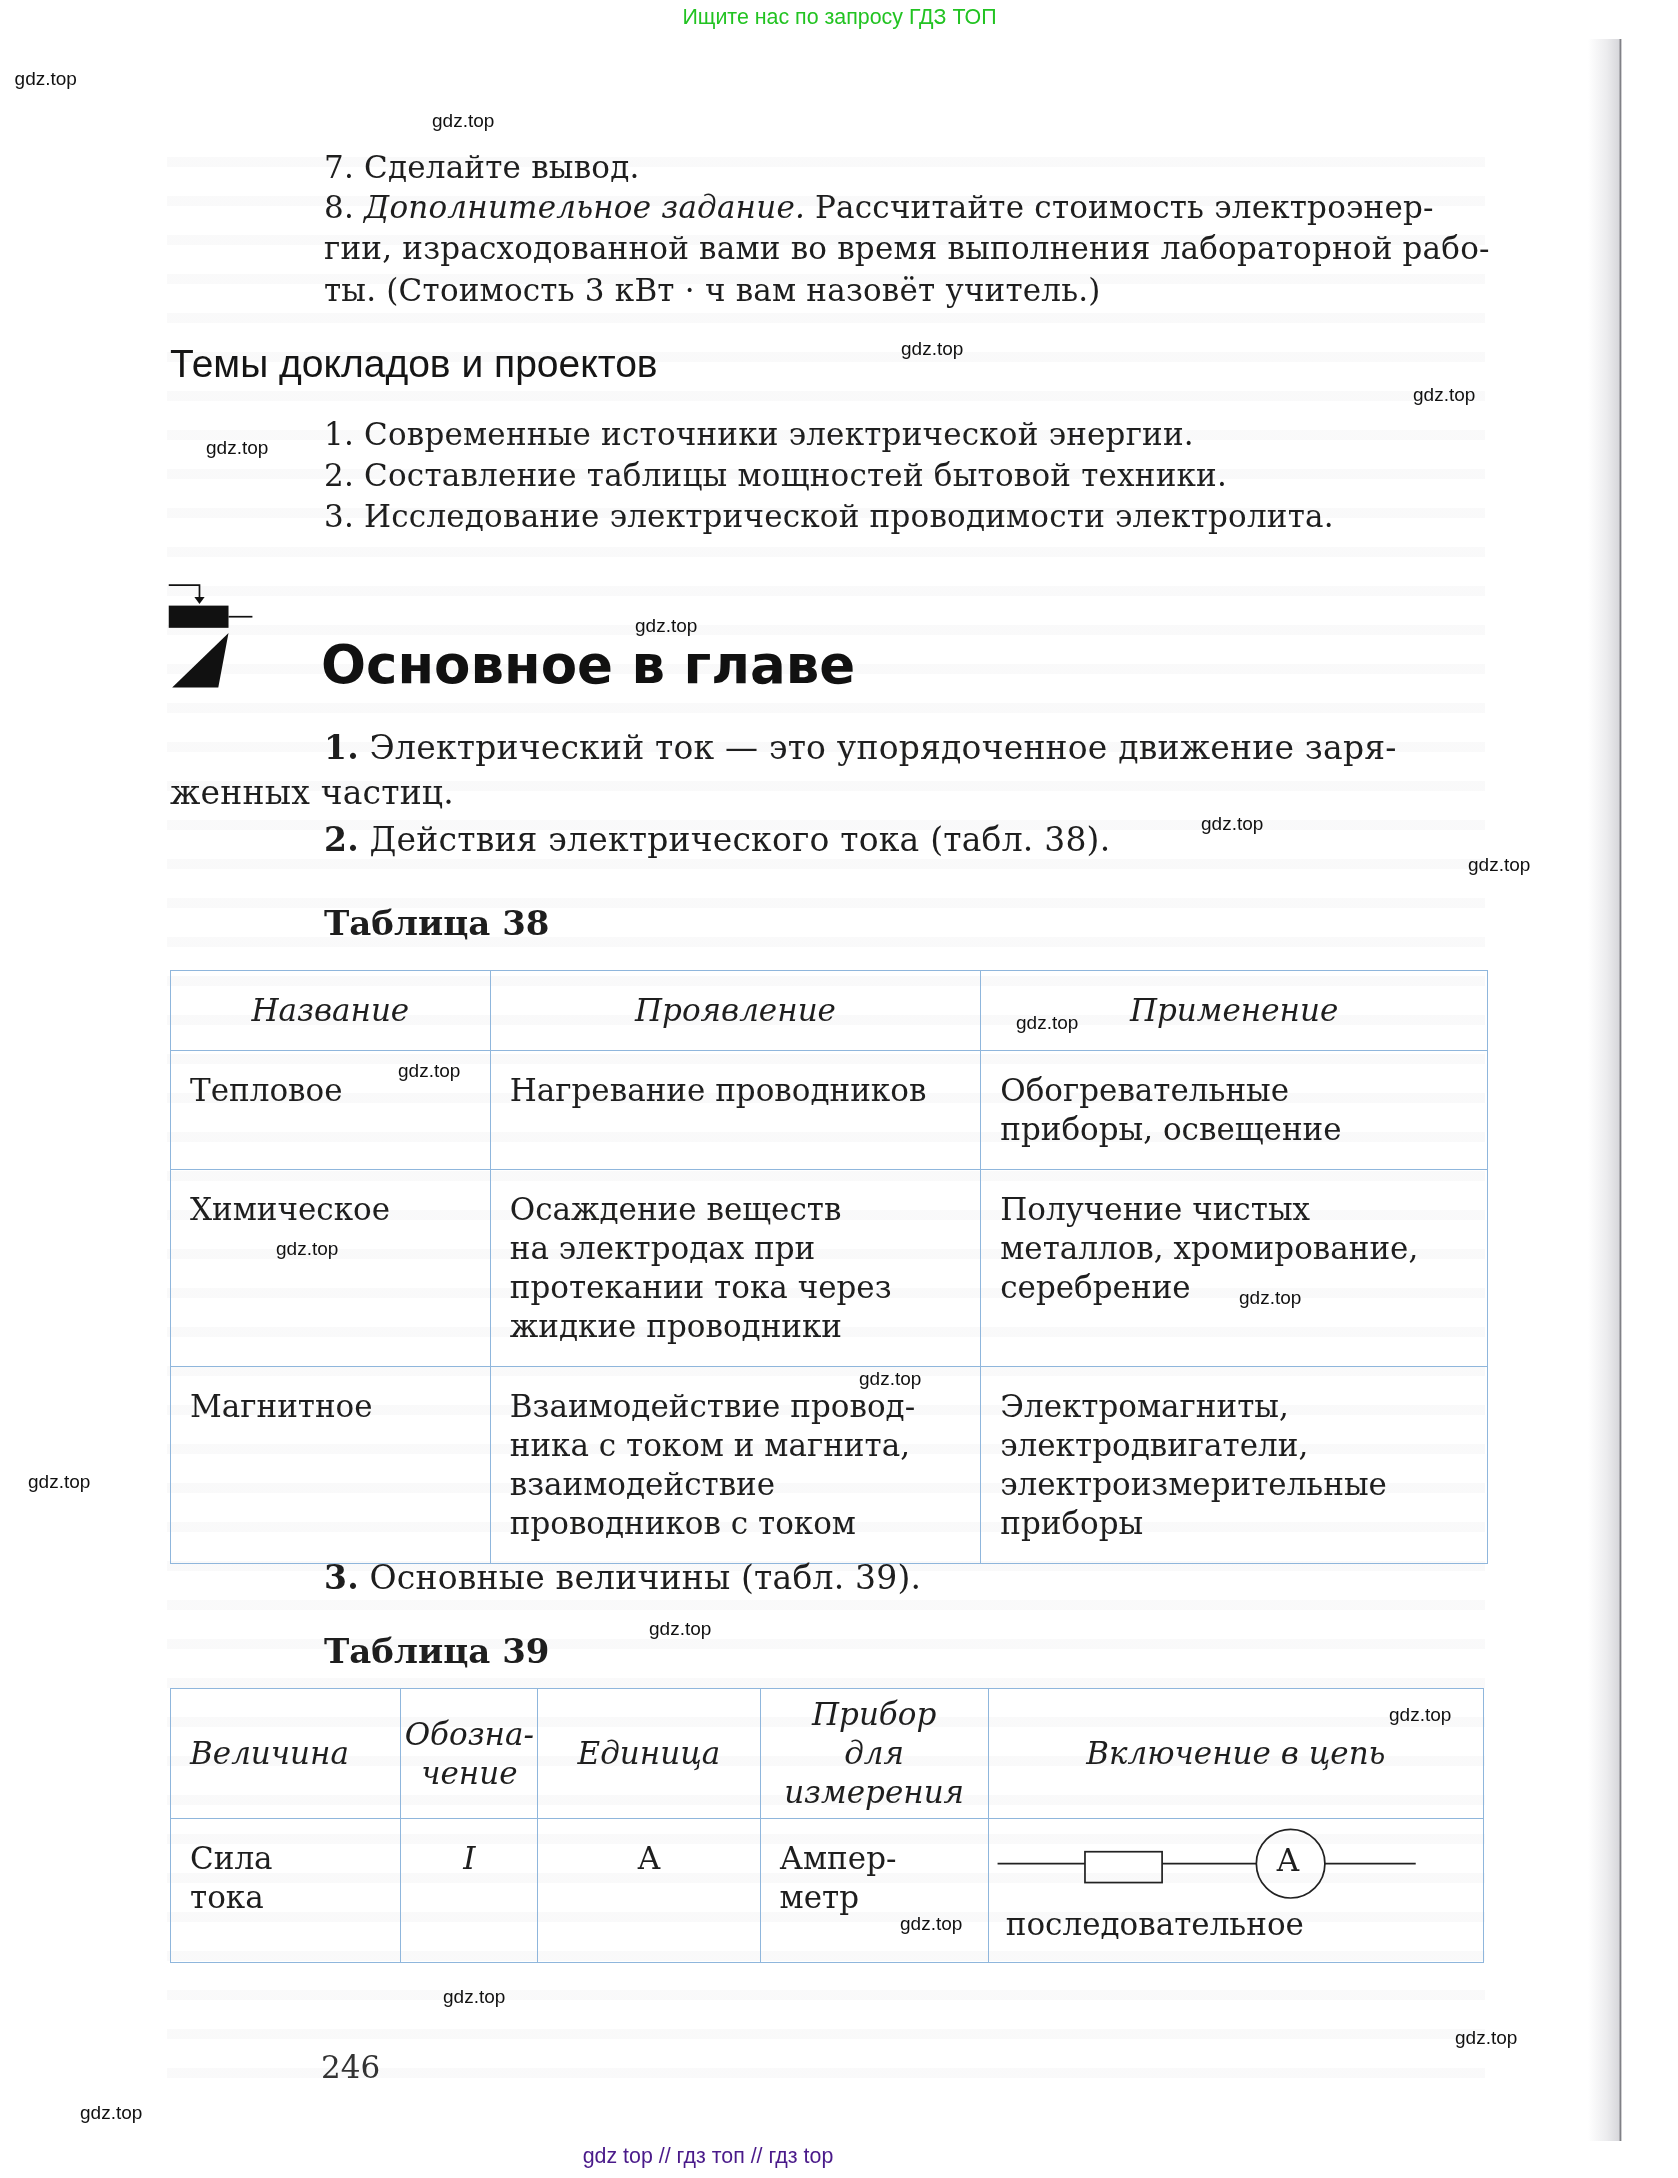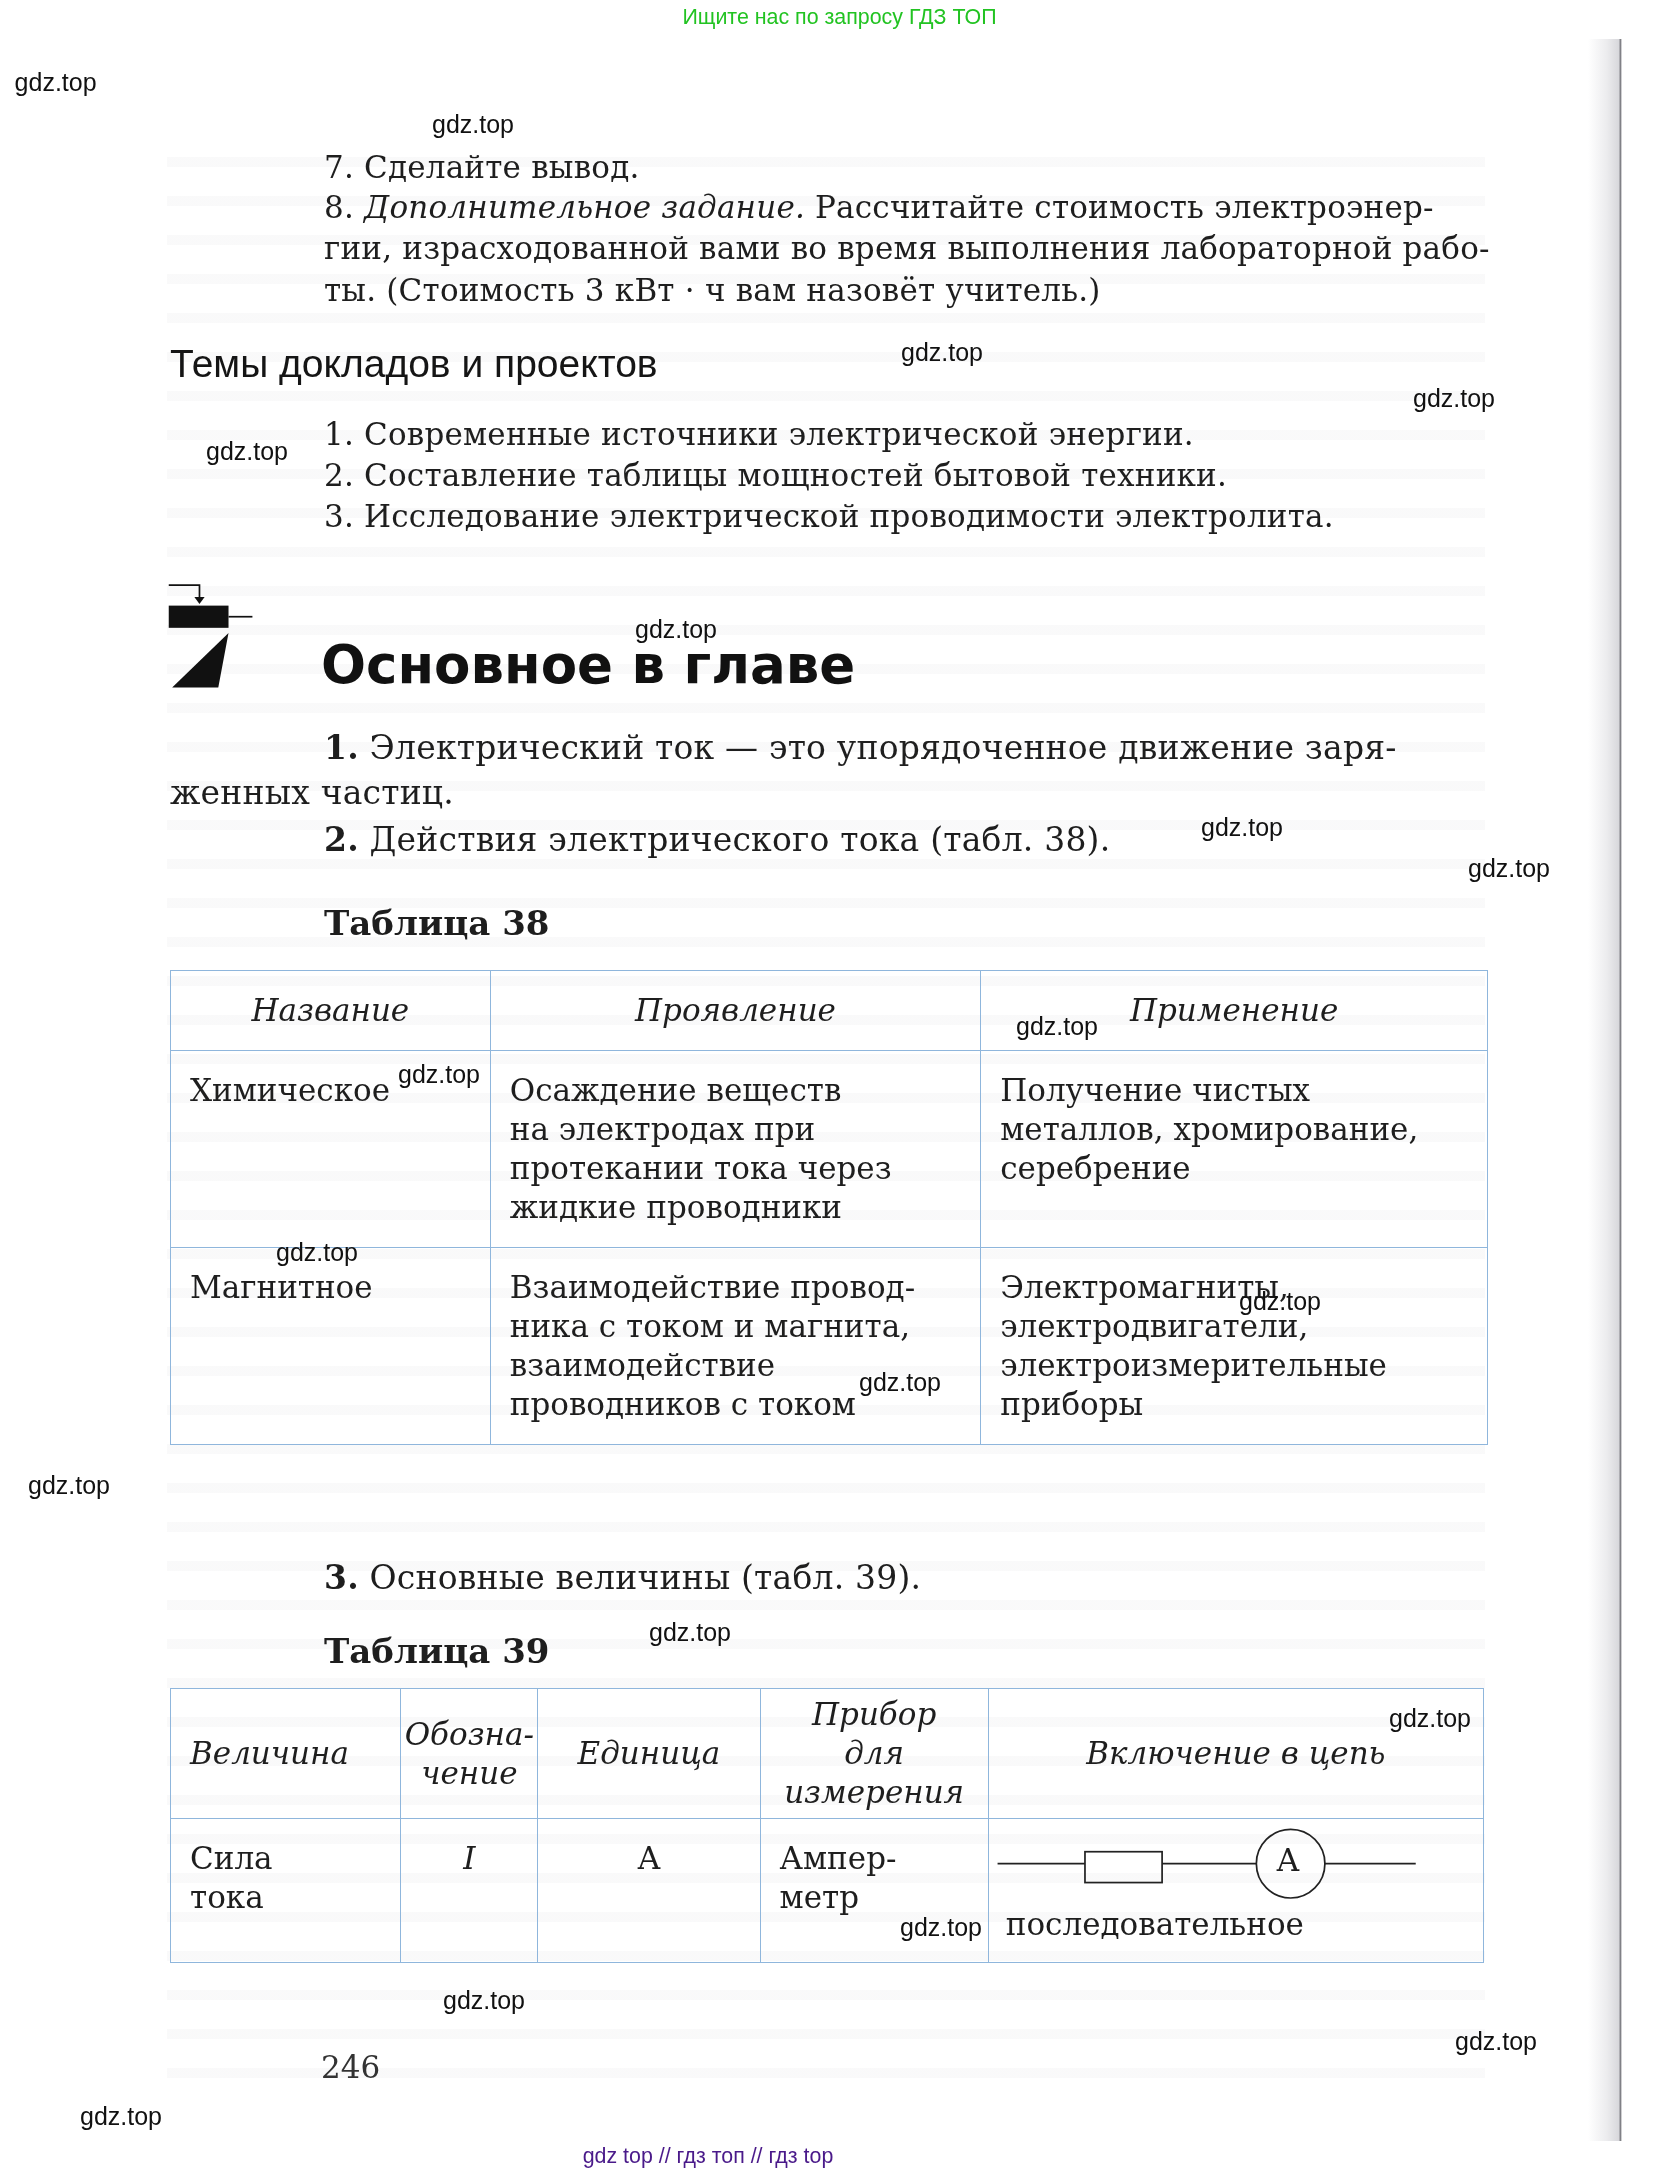--- a/index.html
+++ b/index.html
@@ -13,21 +13,21 @@
     .top-banner {
       position: absolute; top: 5.1px; left: 0; width: 1679px; text-align: center;
       font-family: "Liberation Sans", sans-serif; font-size: 21.4px; color: #22c322;
     }
     .bottom-banner {
       position: absolute; top: 2144px; left: 0; width: 1416px; text-align: center;
       font-family: "Liberation Sans", sans-serif; font-size: 21.4px; color: #4a1a8a;
     }
     .wm {
       position: absolute; font-family: "Liberation Sans", sans-serif;
-      font-size: 25px; color: #111; white-space: nowrap; z-index: 5;
+      font-size: 19px; color: #111; white-space: nowrap; z-index: 5;
     }
     .page-edge {
       position: absolute; left: 1588px; top: 39px; width: 34px; height: 2102px;
       background: linear-gradient(to right, #ffffff 0%, #ececee 55%, #d8d8dc 90%, #7a7a80 96%, #ffffff 100%);
     }
     .ghost { position:absolute; left:167px; top:128px; width:1318px; height:1969px;
       background: repeating-linear-gradient(to bottom, transparent 0px, transparent 29px, rgba(200,200,205,0.10) 29px, rgba(200,200,205,0.10) 39px);
     }
     .line { position: absolute; font-size: 31px; line-height: 39px; white-space: nowrap; letter-spacing: 0.2px; }
     .italic { font-style: italic; }
@@ -95,20 +95,30 @@
   <colgroup>
       <col style="width:320px">
       <col style="width:491px">
       <col style="width:507px">
     </colgroup>
   <tbody>
       <tr class="hdr" style="height:80px;">
     <td style="text-align:center;">Название</td>
     <td style="text-align:center;">Проявление</td>
     <td style="text-align:center;">Применение</td>
+  </tr>
+  <tr style="height:106px;">
+    <td>Тепловое</td>
+    <td>
+      <div>Нагревание проводников</div>
+    </td>
+    <td>
+      <div>Обогревательные</div>
+      <div>приборы, освещение</div>
+    </td>
   </tr>
   <tr style="height:181px;">
     <td>Химическое</td>
     <td>
       <div>Осаждение веществ</div>
       <div>на электродах при</div>
       <div>протекании тока через</div>
       <div>жидкие проводники</div>
     </td>
     <td>

